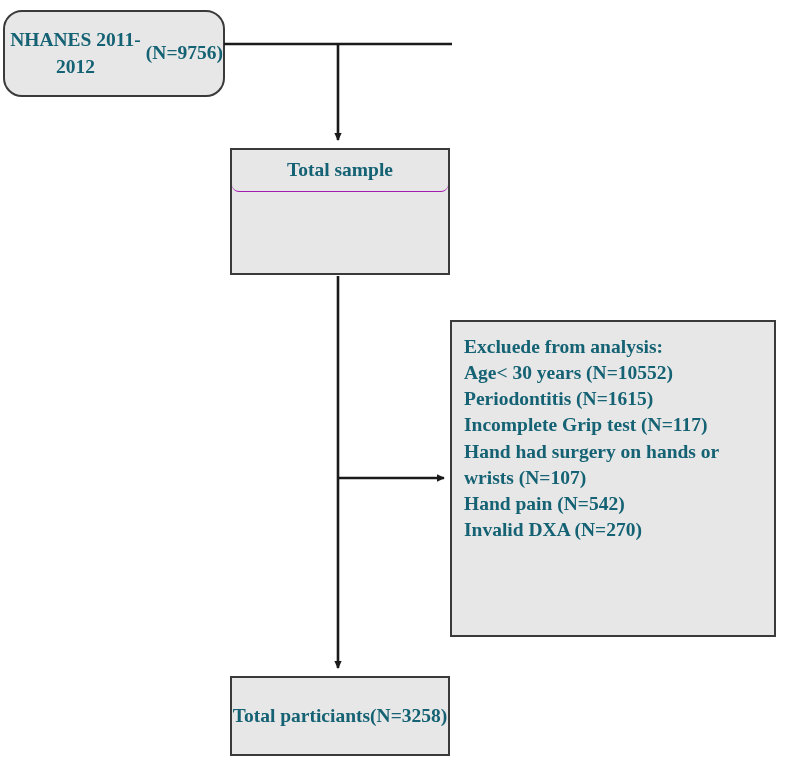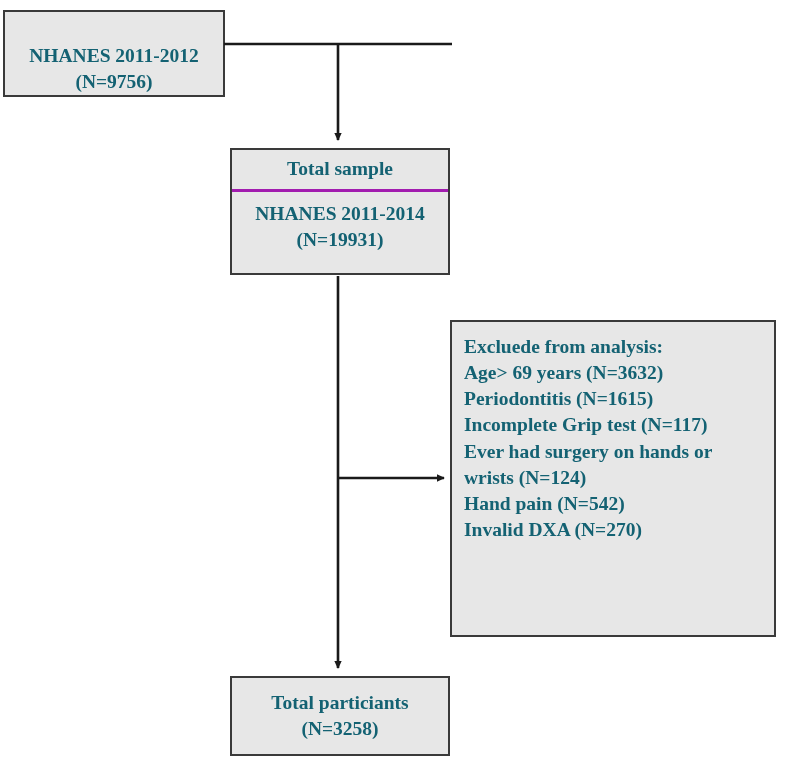--- a/index.html
+++ b/index.html
@@ -31,23 +31,24 @@
     color: #146273;
     font-weight: bold;
     font-size: 19.5px;
     line-height: 1.34;
   }
 
   
   .node-source {
     text-align: center;
     display: flex;
-    flex-direction: column;
-    justify-content: flex-end;
+    flex-direction: row;
+    justify-content: space-between;
     align-items: center;
+    border-radius: 19px;
   }
   #node-nhanes-2011 {
     left: 3px;  top: 10px;
     width: 222px; height: 87px;
   }
   #node-nhanes-2013 {
     left: 450px; top: 10px;
     width: 226px; height: 87px;
   }
   .node-source .line-main { display: block; }
@@ -56,25 +57,26 @@
   
   #node-total-sample {
     left: 230px; top: 148px;
     width: 220px; height: 127px;
     padding: 0;
     display: flex;
     flex-direction: column;
   }
   #node-total-sample .hdr {
     height: 42px;
-    border-bottom: 3px solid #a21caf;
+    border-bottom: 1px solid #a21caf;
     display: flex;
     align-items: center;
     justify-content: center;
     box-sizing: border-box;
+    border-radius: 7px;
   }
   #node-total-sample .bdy {
     flex: 1;
     box-sizing: border-box;
     padding-top: 9px;
     text-align: center;
   }
   #node-total-sample .bdy .line-main { display: block; }
   #node-total-sample .bdy .line-sub  { display: block; }
 
@@ -89,21 +91,21 @@
     display: block;
     white-space: nowrap;
   }
 
   
   #node-total-participants {
     left: 230px; top: 676px;
     width: 220px; height: 80px;
     text-align: center;
     display: flex;
-    flex-direction: column;
+    flex-direction: row;
     justify-content: center;
     align-items: center;
   }
   #node-total-participants .line-main { display: block; }
   #node-total-participants .line-sub  { display: block; }
 
   
   #connectors {
     position: absolute;
     left: 0; top: 0;
@@ -119,33 +121,29 @@
   <div class="node node-source" id="node-nhanes-2011">
     <span class="line-main">NHANES 2011-2012</span>
     <span class="line-sub">(N=9756)</span>
   </div>
 
 
   <div class="node" id="node-total-sample">
     <div class="hdr">
       <span>Total sample</span>
     </div>
-    <div class="bdy">
-      <span class="line-main">NHANES 2011-2014</span>
-      <span class="line-sub">(N=19931)</span>
-    </div>
   </div>
 
   <div class="node" id="node-exclusions">
     <span class="ex-line">Excluede from analysis:</span>
-    <span class="ex-line">Age&gt; 69 years (N=3632)</span>
+    <span class="ex-line">Age&lt; 30 years (N=10552)</span>
     <span class="ex-line">Periodontitis (N=1615)</span>
     <span class="ex-line">Incomplete Grip test (N=117)</span>
-    <span class="ex-line">Ever had surgery on hands or</span>
-    <span class="ex-line">wrists (N=124)</span>
+    <span class="ex-line">Hand had surgery on hands or</span>
+    <span class="ex-line">wrists (N=107)</span>
     <span class="ex-line">Hand pain (N=542)</span>
     <span class="ex-line">Invalid DXA (N=270)</span>
   </div>
 
   <div class="node" id="node-total-participants">
     <span class="line-main">Total particiants</span>
     <span class="line-sub">(N=3258)</span>
   </div>
 
   <svg id="connectors" viewBox="0 0 786 764" width="786" height="764">

